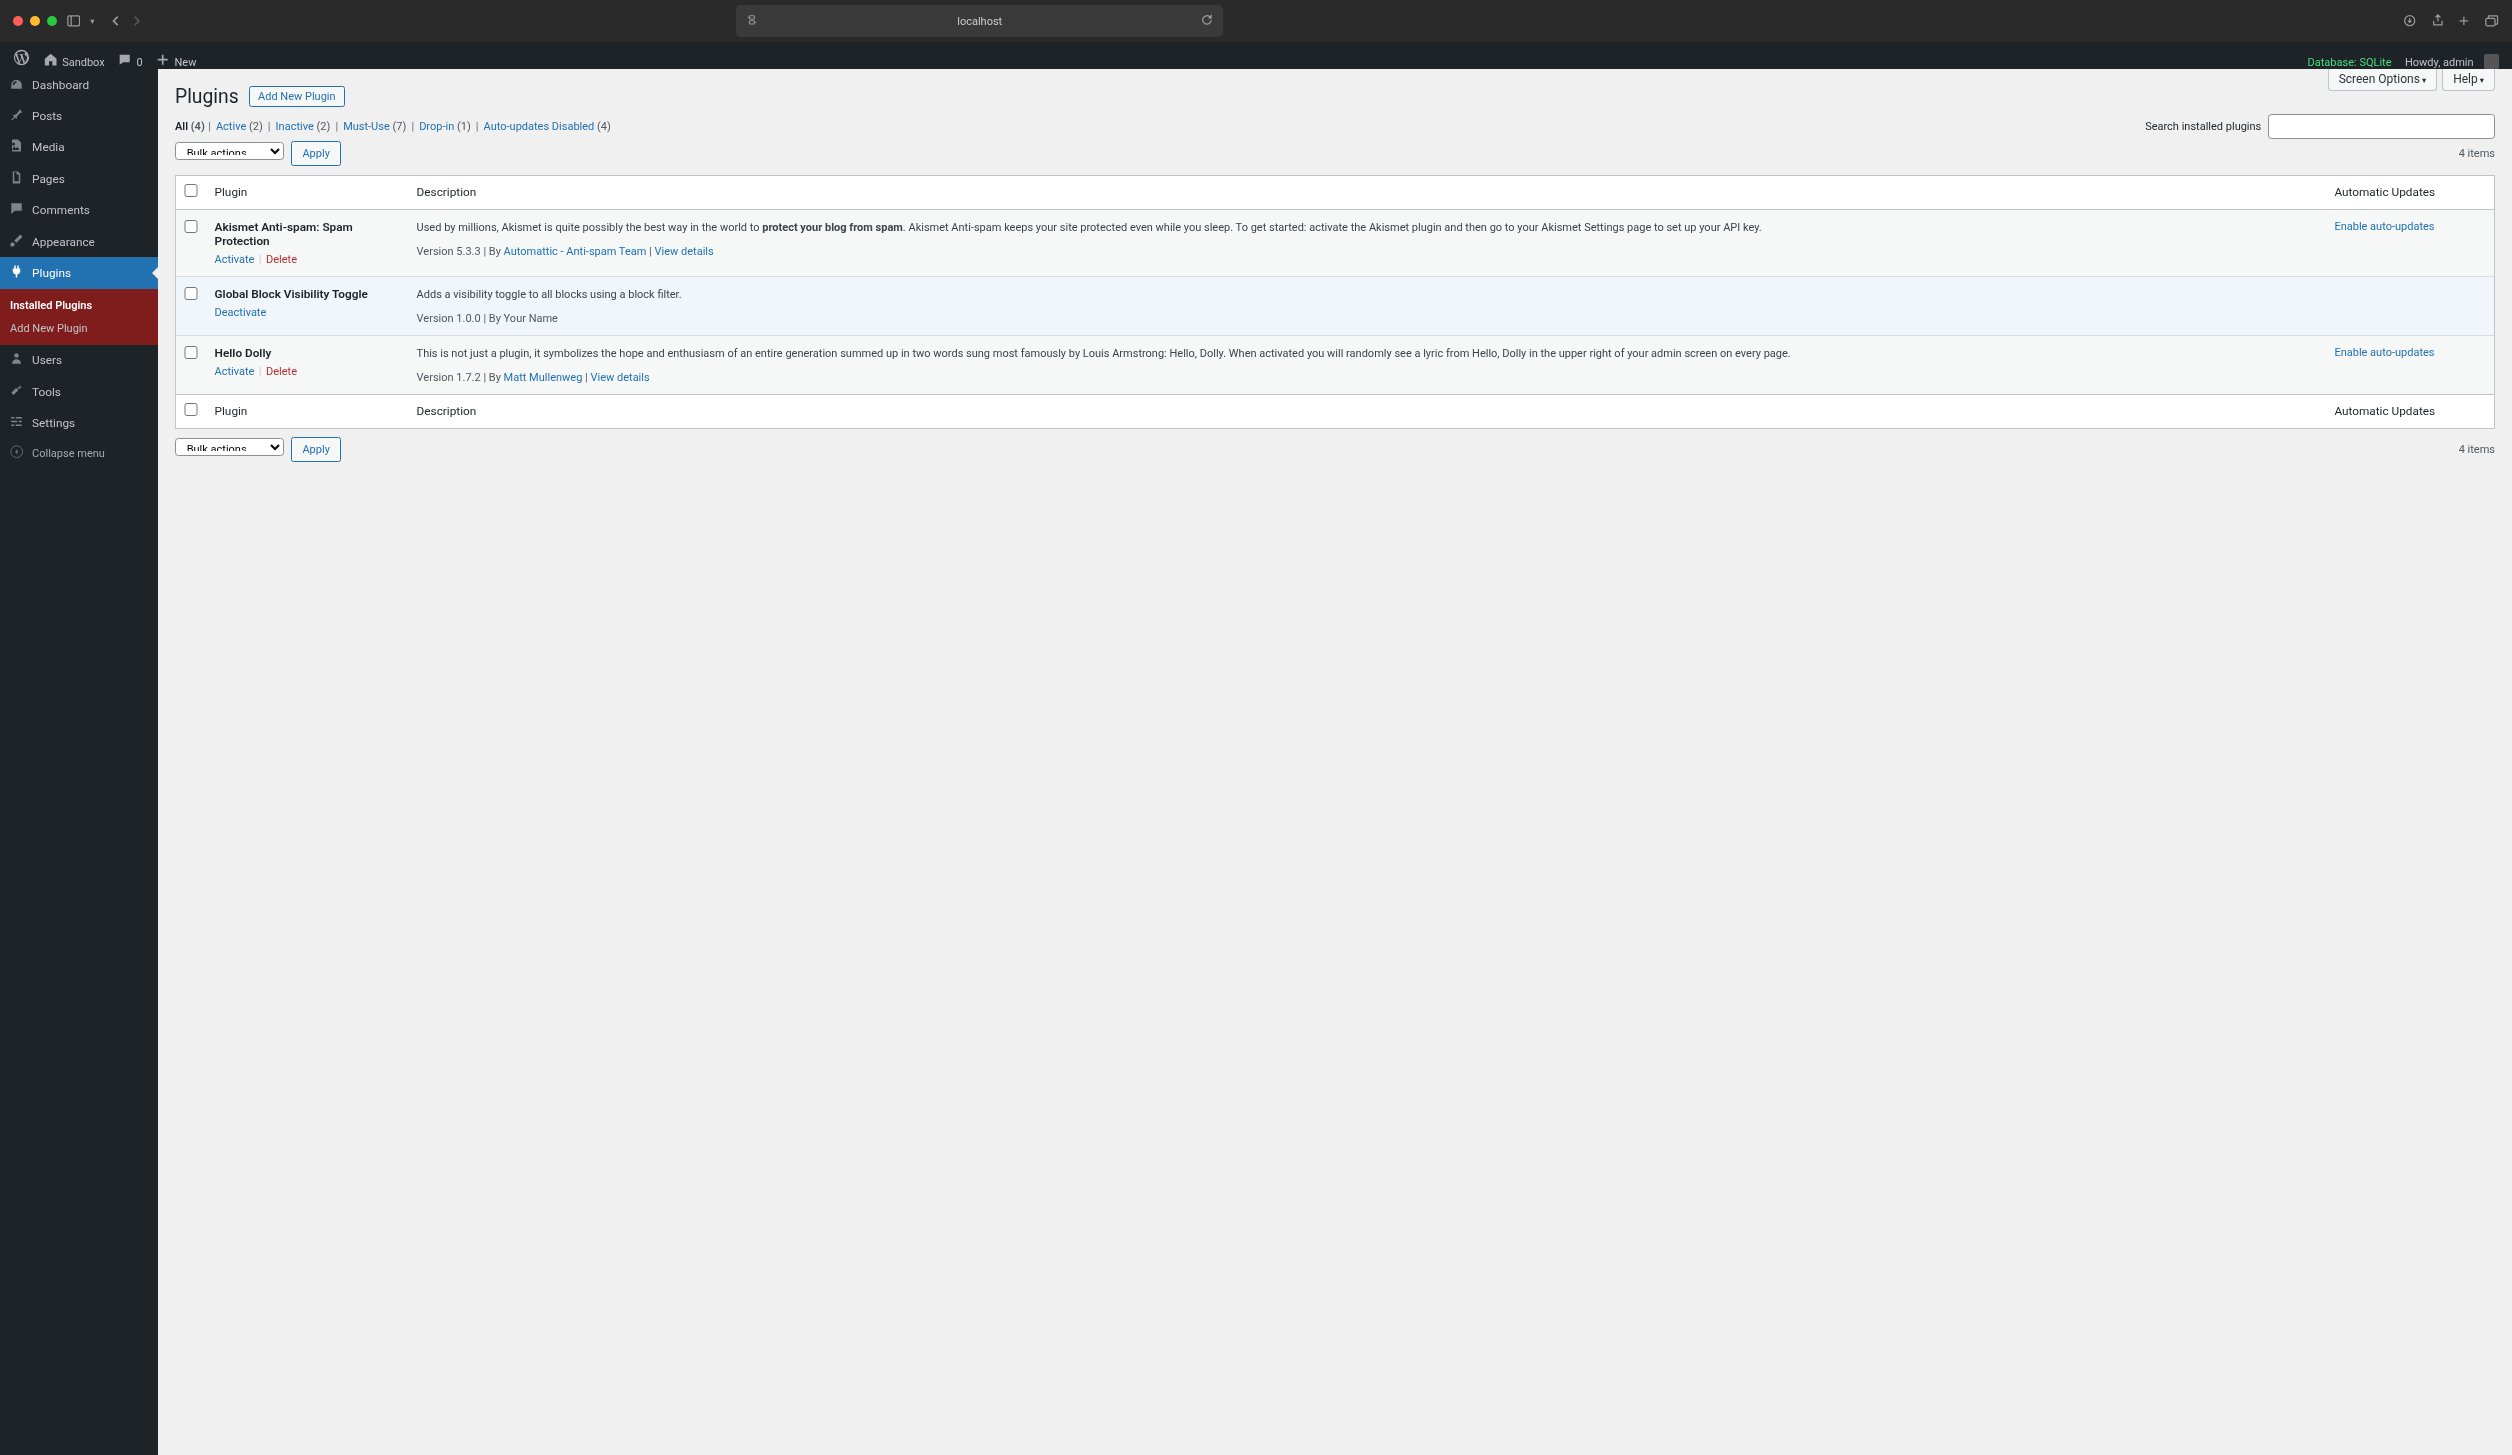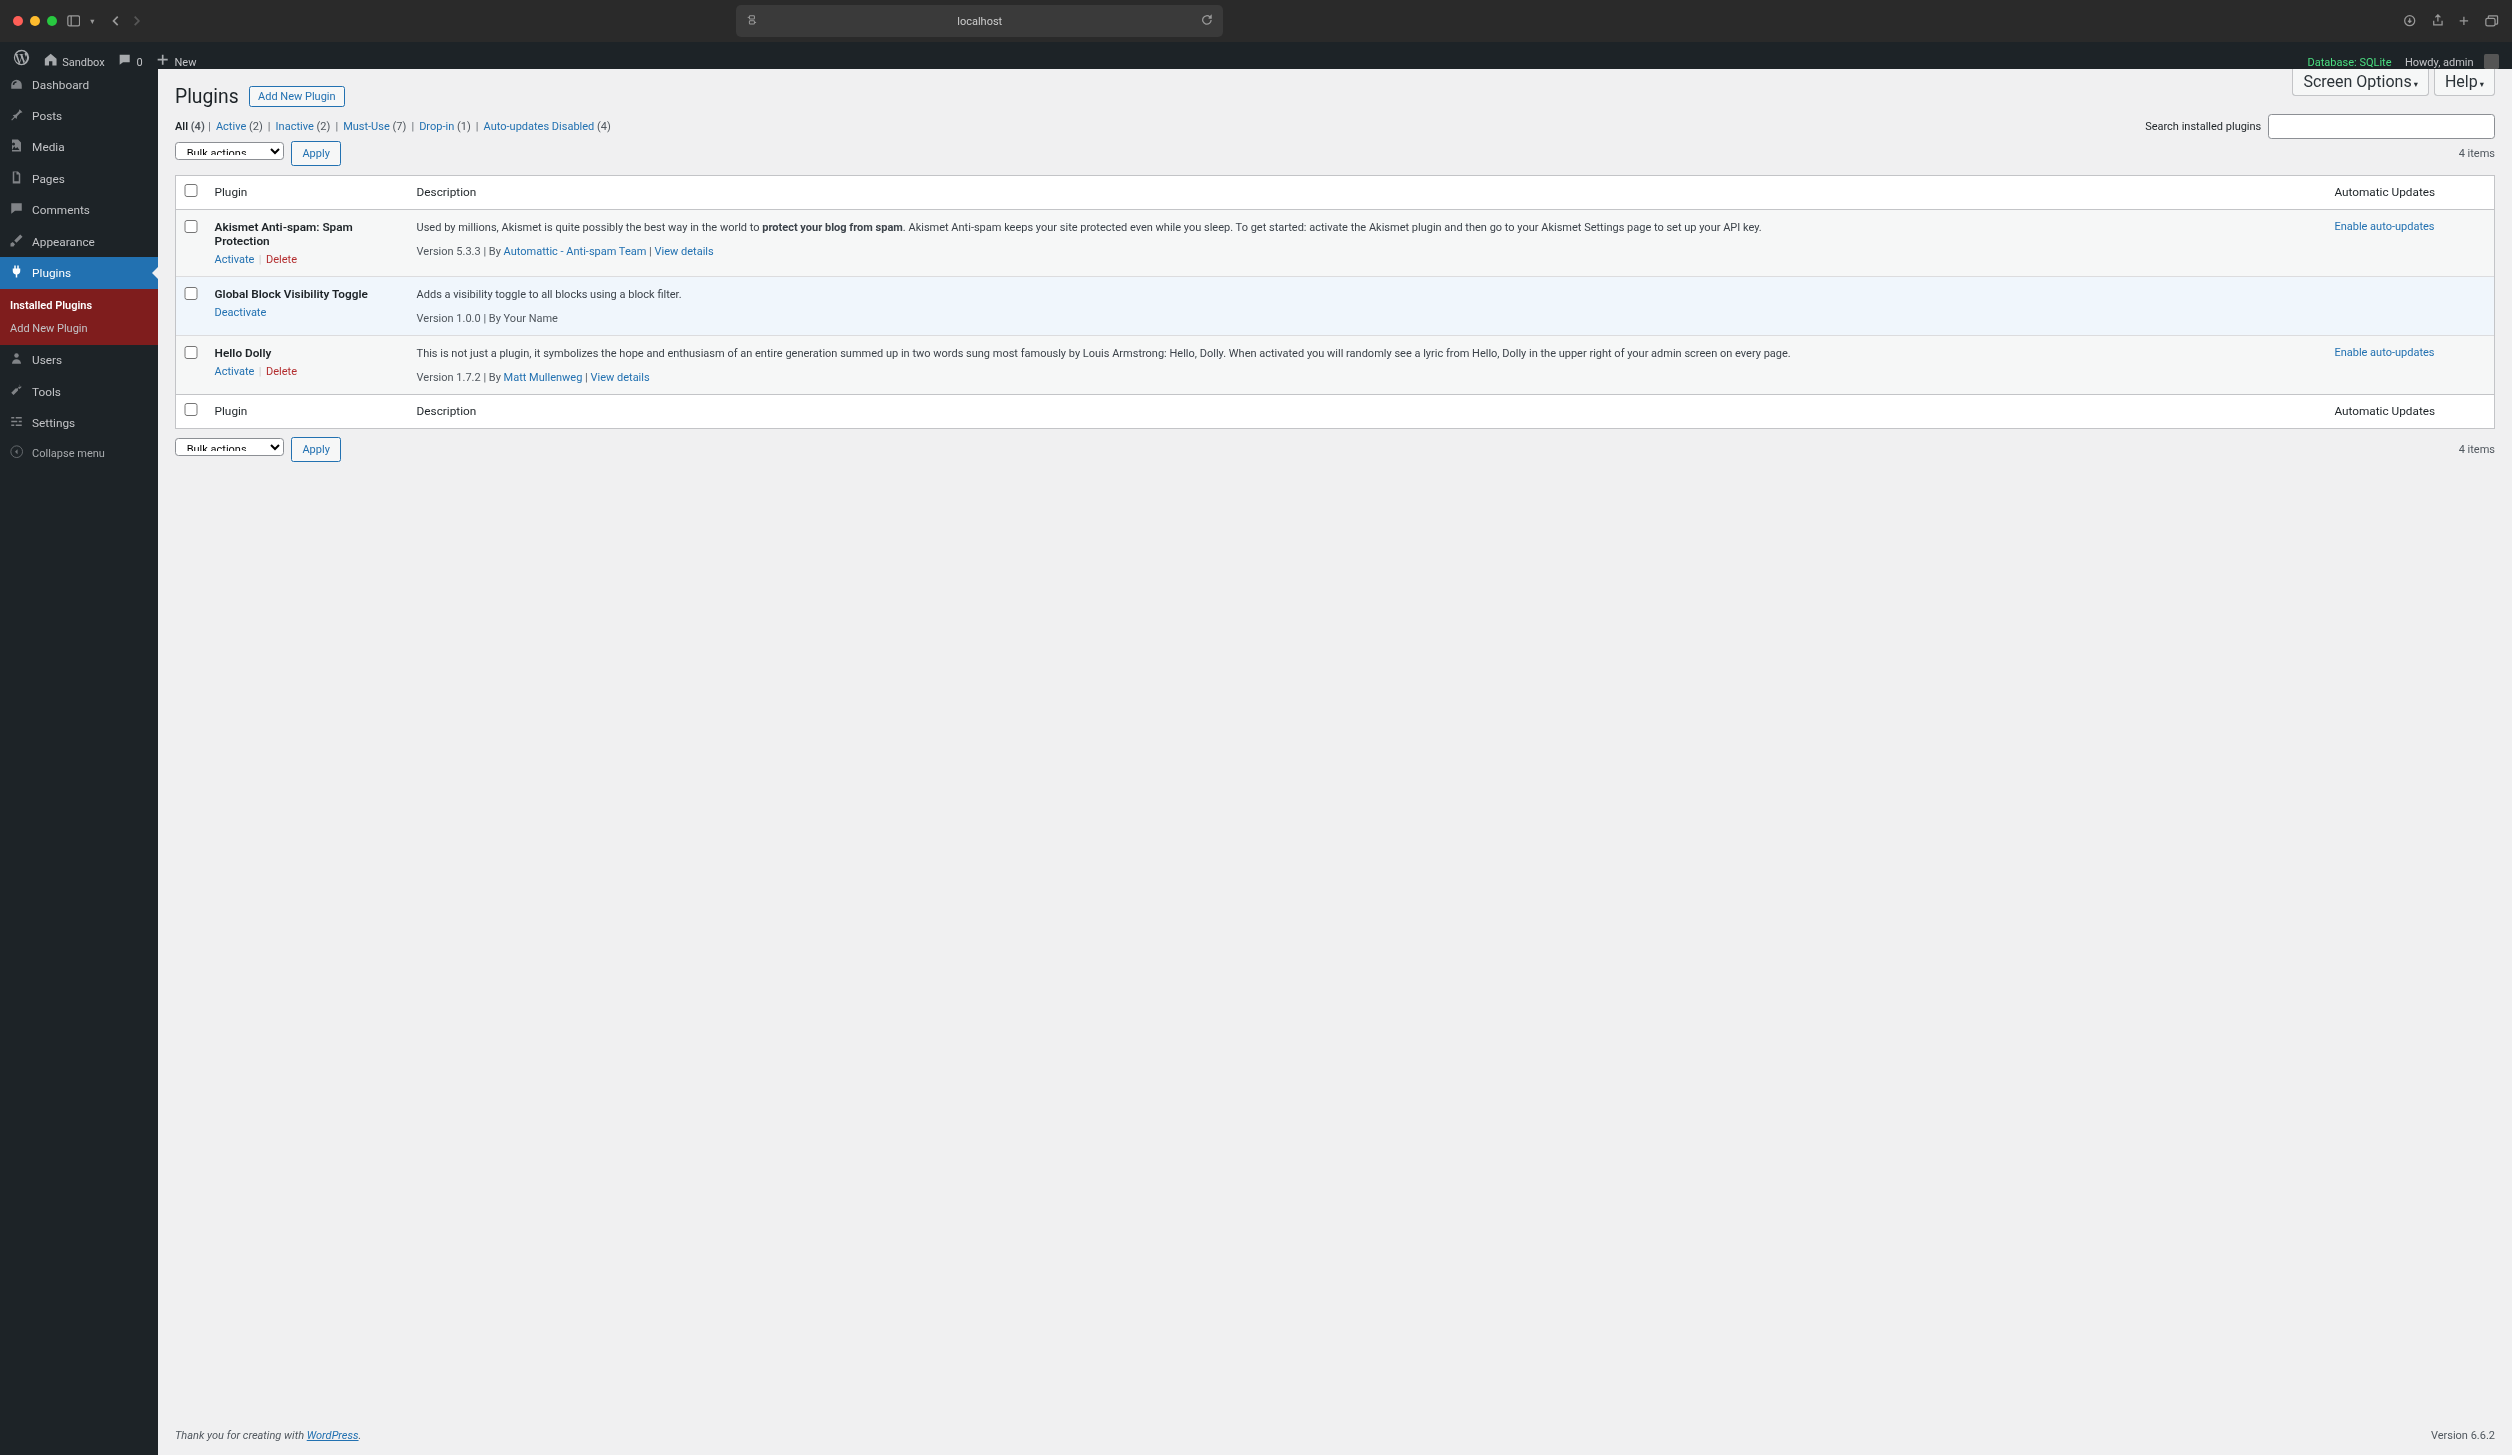--- a/index.html
+++ b/index.html
@@ -37,21 +37,21 @@
 .menu-icon { width: 17px; text-align: center; font-size: 13.4px; opacity: 0.6; }
 .menu-item.current .menu-icon { opacity: 1; }
 .submenu { background: #7f1d1d; padding: 5px 0; }
 .submenu-item { padding: 5px 10px; cursor: pointer; font-size: 11px; color: #c3c4c7; }
 .submenu-item.current { color: #fff; font-weight: 600; }
 .collapse-item { display: flex; align-items: center; gap: 6.7px; padding: 6.7px 8.4px; cursor: pointer; font-size: 11px; color: #a7aaad; }
 
 
 .content { flex: 1; padding: 0; background: #f0f0f1; position: relative; display: flex; flex-direction: column; }
 .screen-meta { position: absolute; top: 0; right: 17px; display: flex; gap: 5px; }
-.screen-btn { background: #f6f7f7; border: 0.8px solid #c3c4c7; border-top: none; padding: 3.4px 10px; font-size: 16px; cursor: pointer; border-radius: 0 0 3.4px 3.4px; color: #2c3338; }
+.screen-btn { background: #f6f7f7; border: 0.8px solid #c3c4c7; border-top: none; padding: 3.4px 10px; font-size: 12px; cursor: pointer; border-radius: 0 0 3.4px 3.4px; color: #2c3338; }
 .screen-btn::after { content: ' ▾'; font-size: 8.4px; }
 
 .wrap { padding: 8.4px 17px 17px; flex: 1; }
 .heading-inline { display: flex; align-items: center; gap: 10px; padding: 7.6px 0 3.4px; }
 .heading-inline h1 { font-size: 19.3px; font-weight: 400; color: #1d2327; }
 .page-title-action { background: #f6f7f7; border: 0.8px solid #2271b1; color: #2271b1; padding: 3.4px 8.4px; font-size: 11px; border-radius: 2.5px; cursor: pointer; }
 
 .notice { background: #fff; border: 0.8px solid #c3c4c7; border-left: 3.4px solid #00a32a; padding: 10px; margin: 10px 0; display: flex; justify-content: space-between; align-items: center; }
 .notice-dismiss { color: #787c82; cursor: pointer; font-size: 13.4px; }
 
@@ -395,19 +395,15 @@
 
       <div class="tablenav">
         <div class="bulkactions">
           <select><option>Bulk actions</option></select>
           <button class="button-secondary">Apply</button>
         </div>
         <span class="displaying-num">4 items</span>
       </div>
     </div>
 
-    <div class="footer">
-      <span><span>Thank you for creating with </span><a href="#">WordPress</a><span>.</span></span>
-      <span class="version">Version 6.6.2</span>
-    </div>
   </div>
 </div>
 
 
 </body></html>

